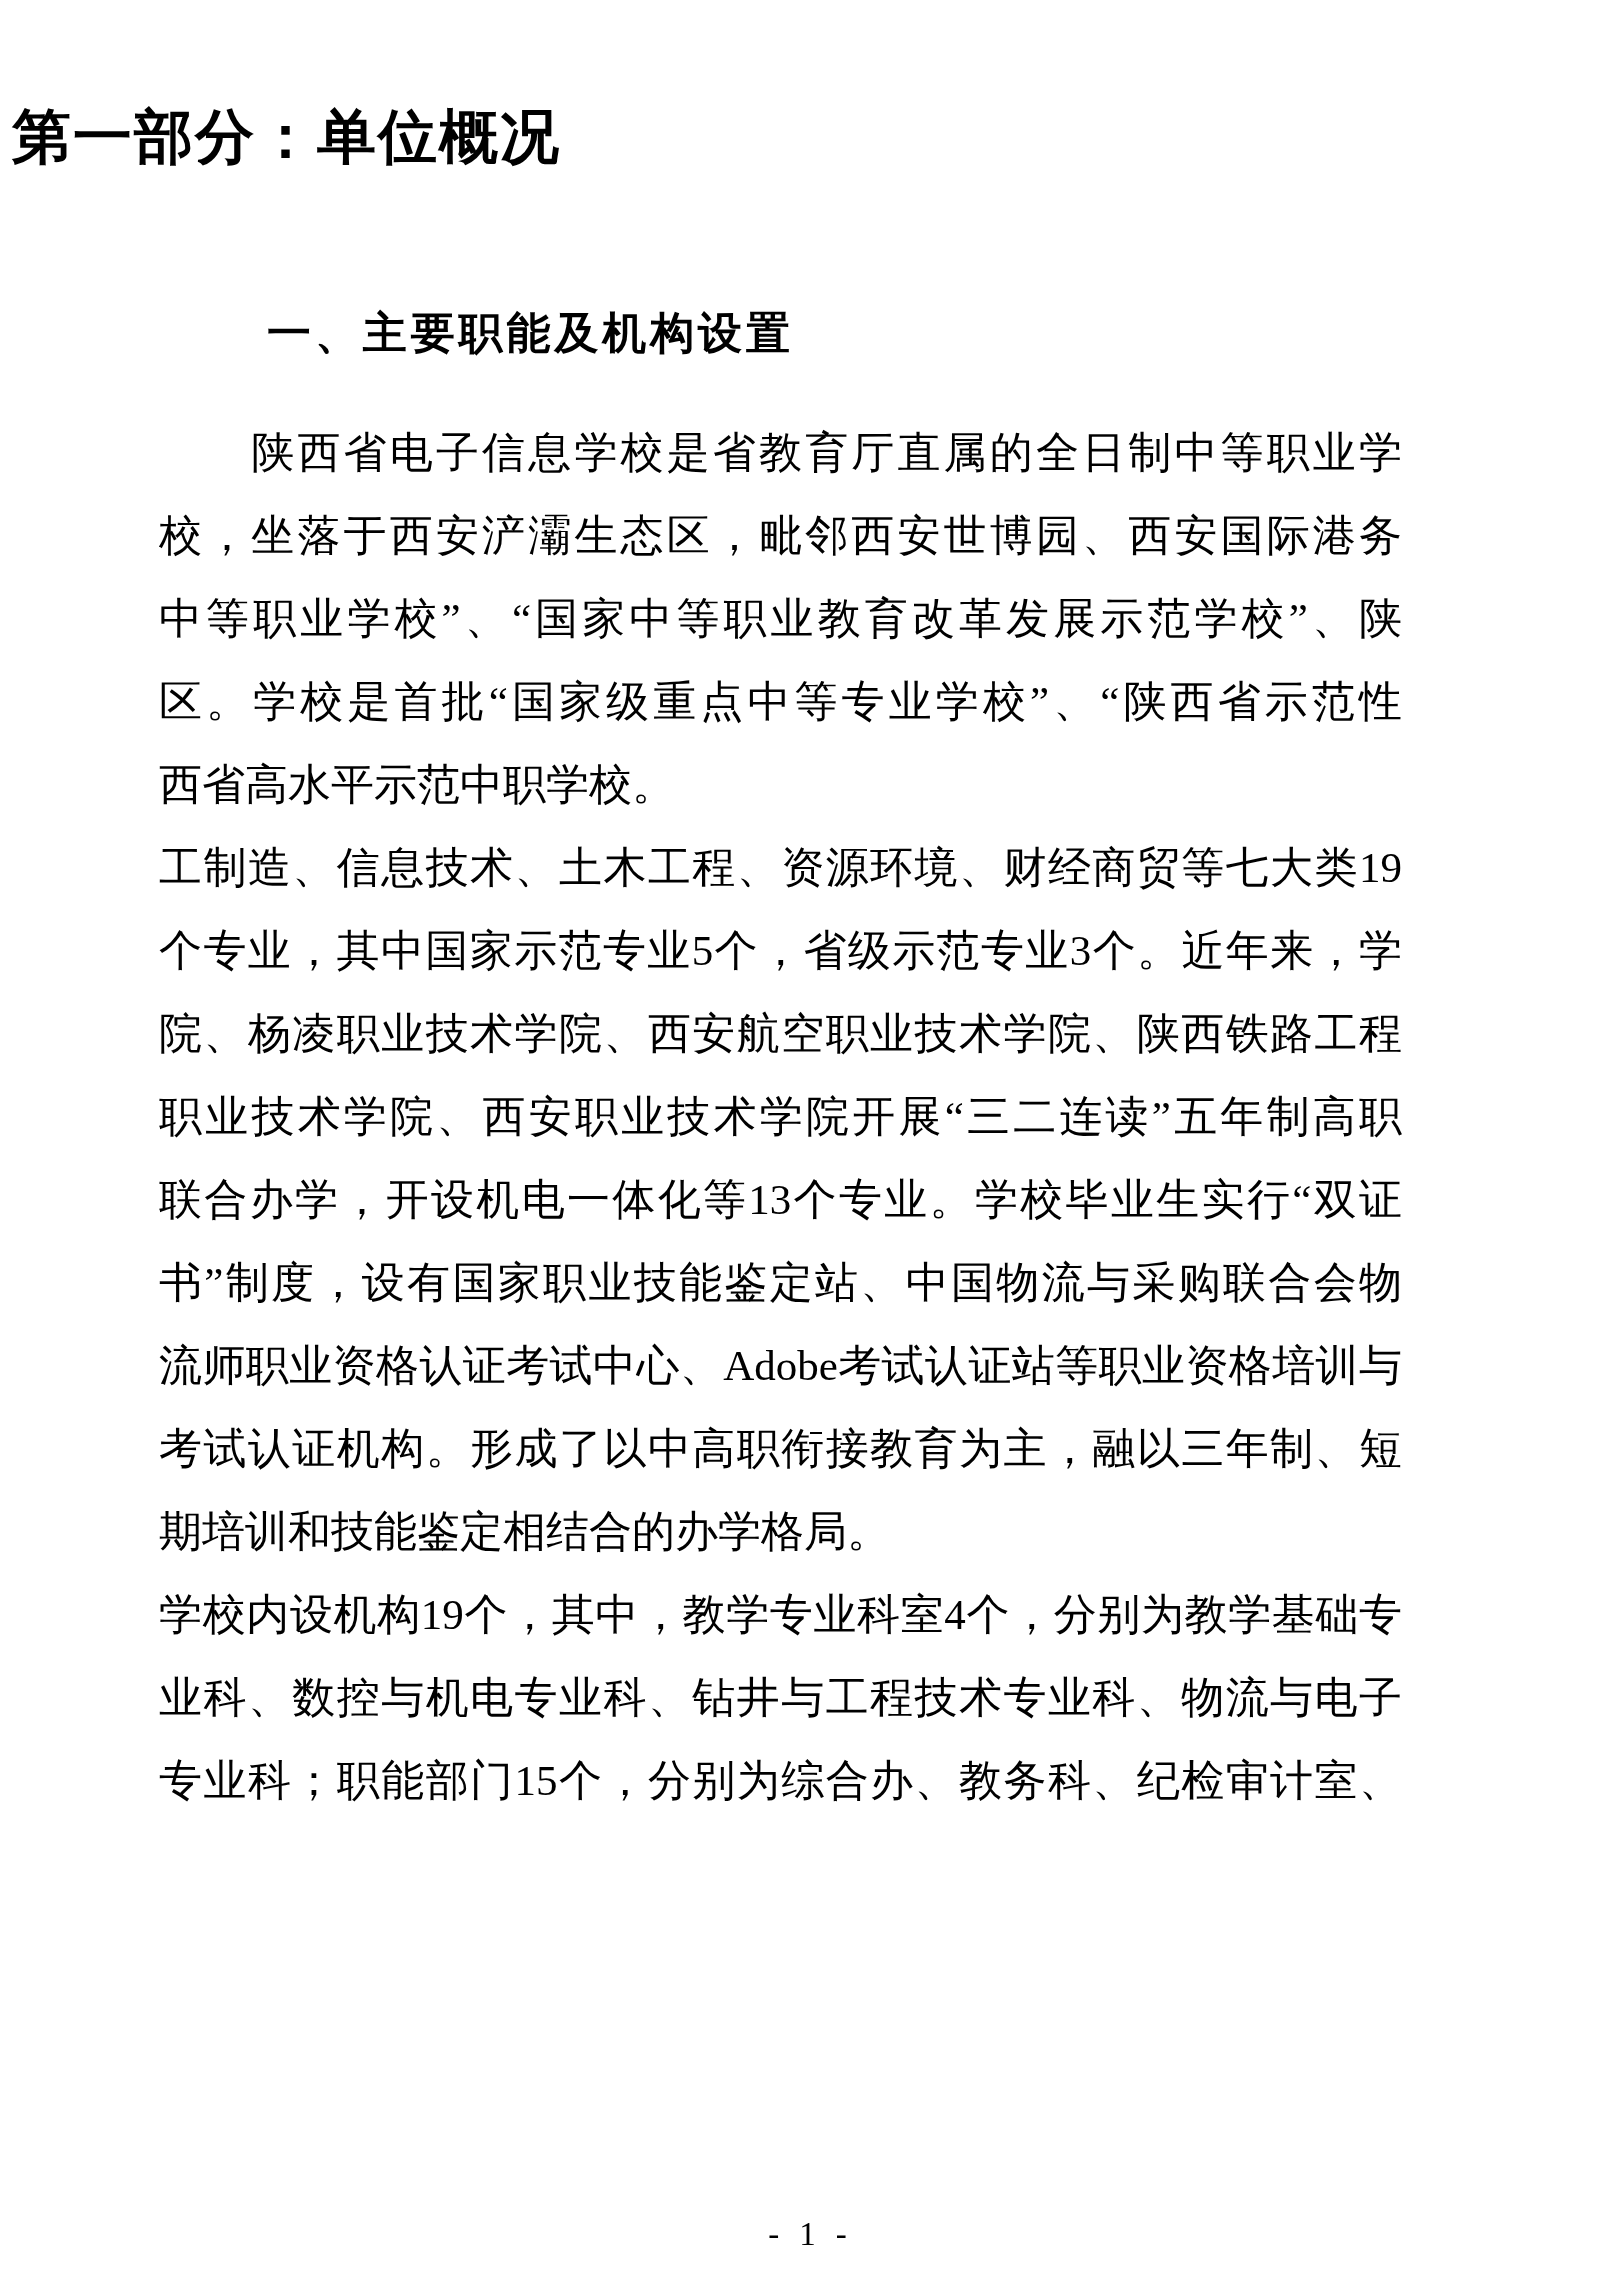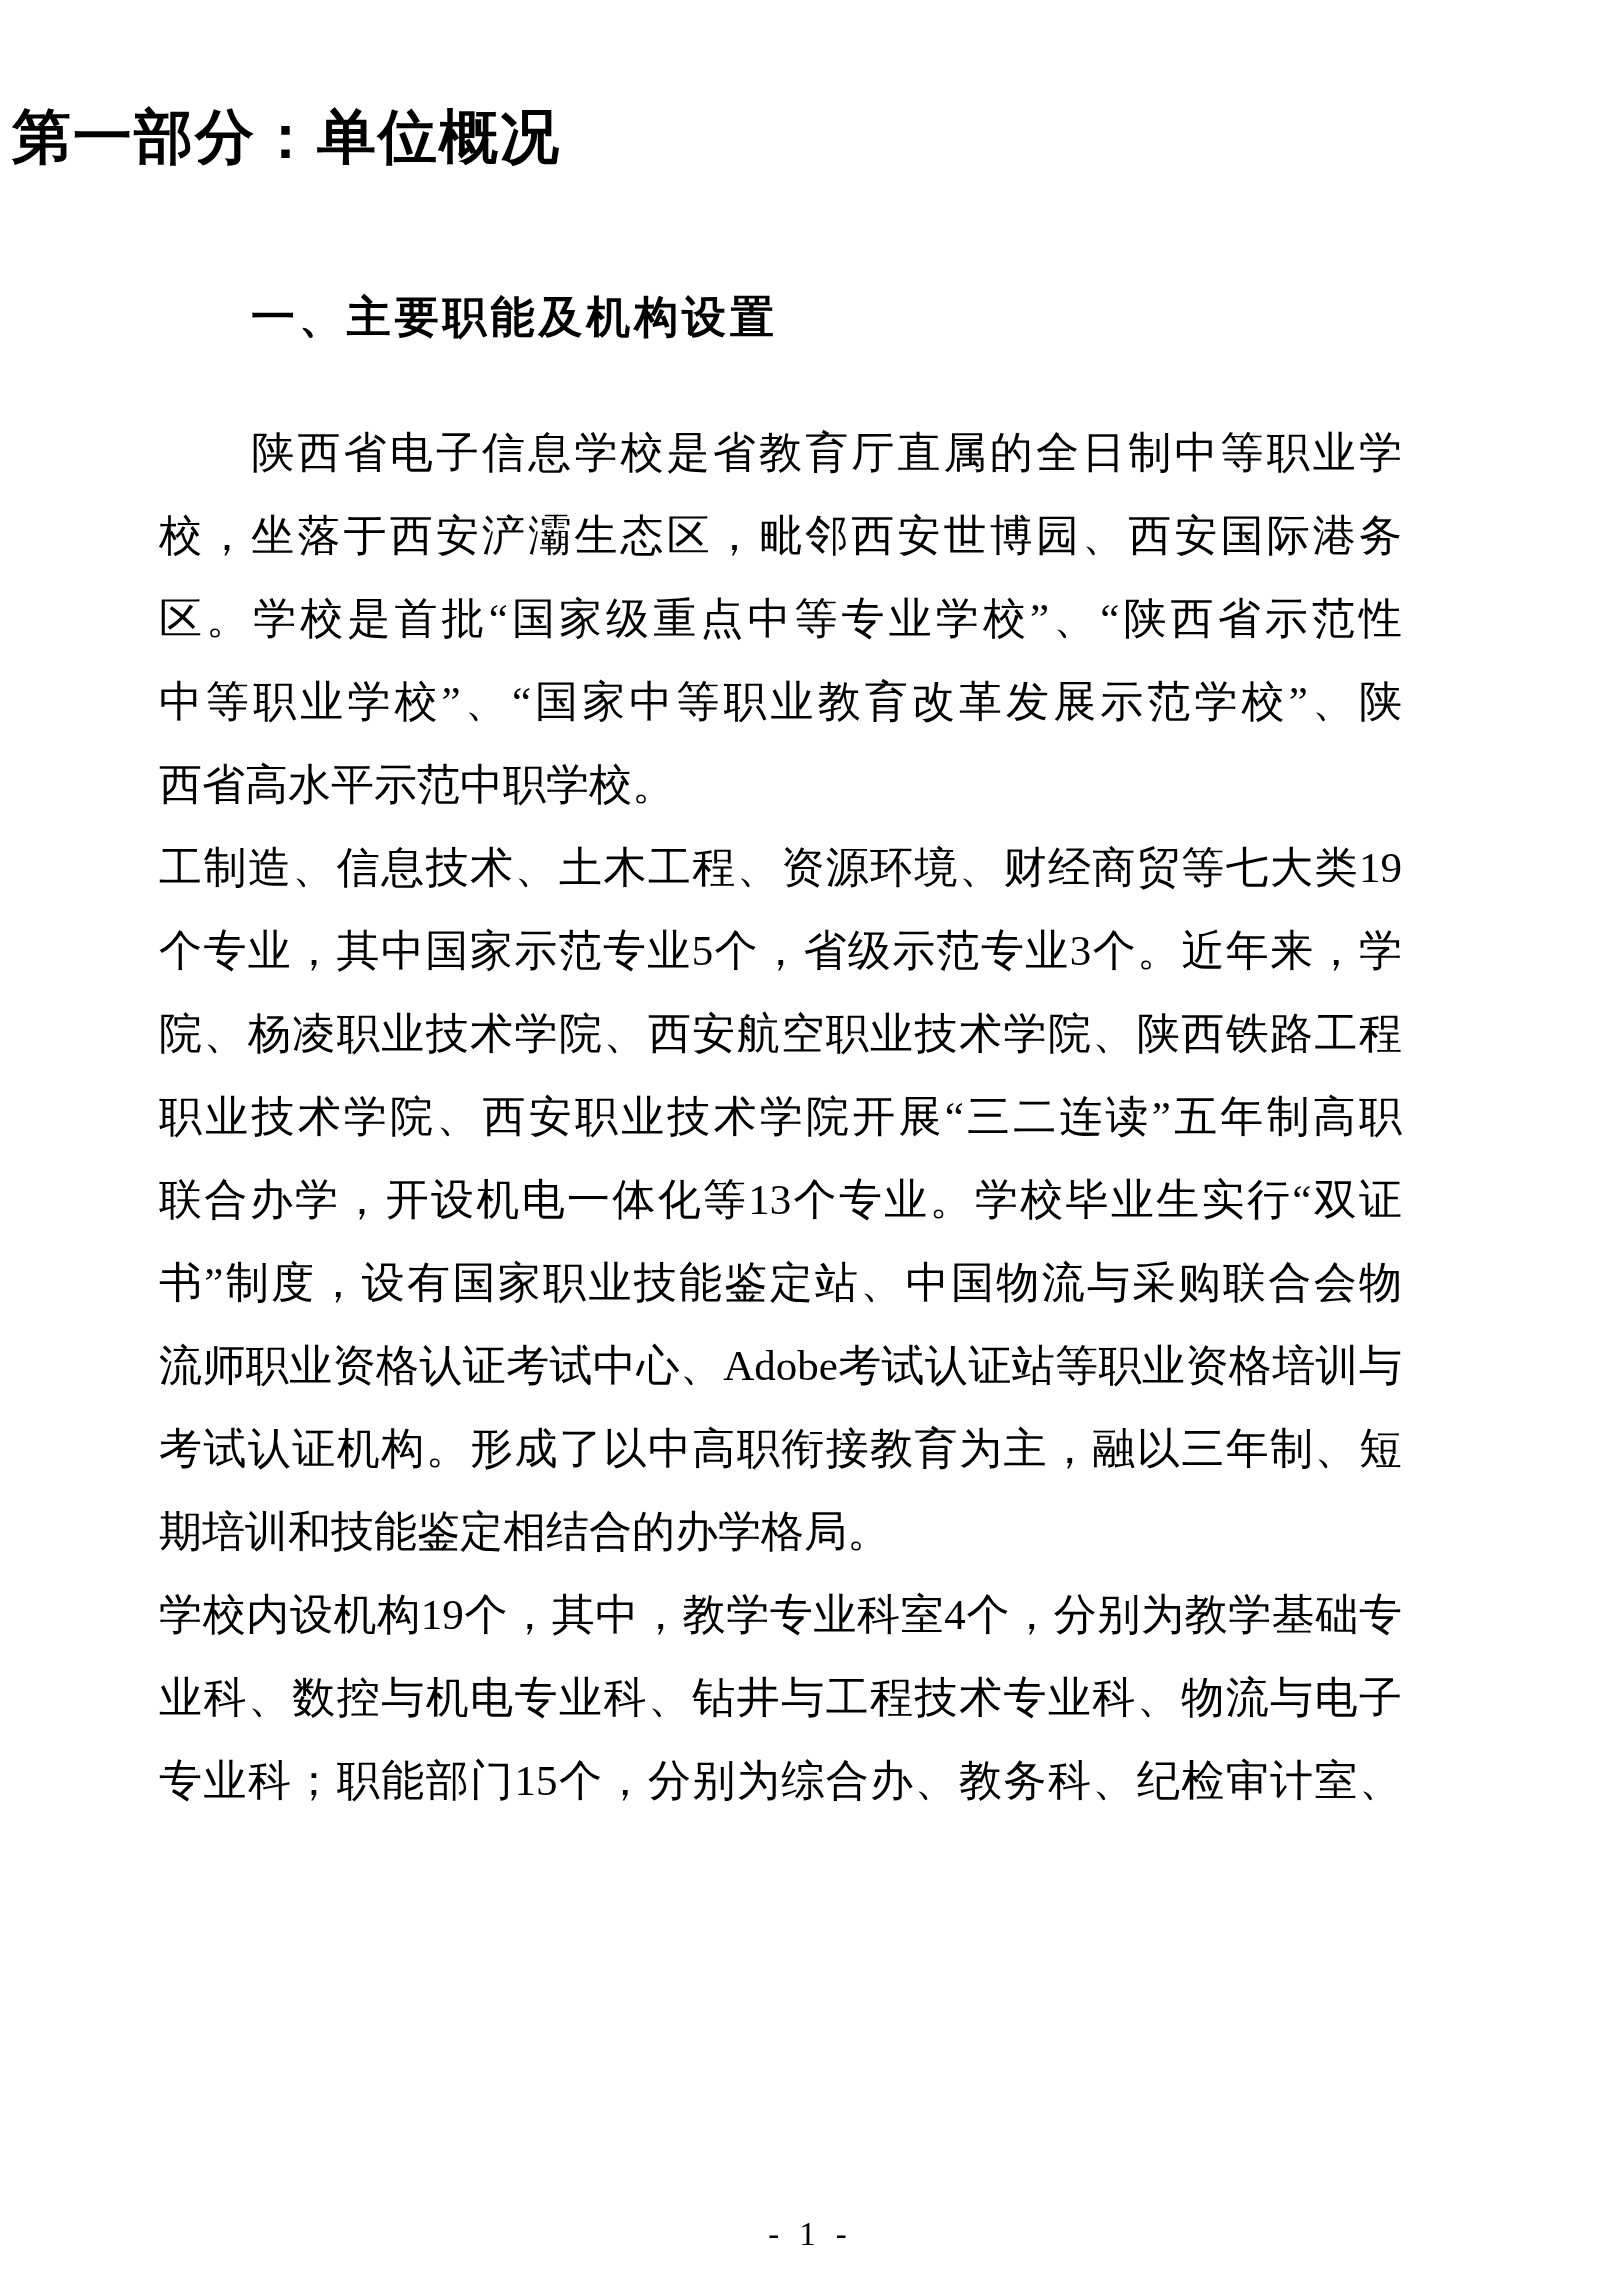--- a/index.html
+++ b/index.html
@@ -25,21 +25,21 @@
     font-weight: 700;
     font-size: 59px;
     letter-spacing: 2px;
     line-height: 1.15;
     color: #000000;
   }
   .section-heading {
     position: absolute;
     top: 291px;
     left: 251px;
-    margin: 0;
+    margin: 16px;
     font-family: "Liberation Sans", "DejaVu Sans", sans-serif;
     font-weight: 700;
     font-size: 44px;
     letter-spacing: 3.9px;
     line-height: 1.2;
     color: #000000;
   }
   .body-text {
     position: absolute;
     top: 411px;
@@ -77,22 +77,22 @@
 <body>
 
 <div class="page">
   <h1 class="doc-title">第一部分：单位概况</h1>
 
   <h2 class="section-heading">一、主要职能及机构设置</h2>
 
   <div class="body-text">
       <div class="line fill">　　陕西省电子信息学校是省教育厅直属的全日制中等职业学</div>
       <div class="line fill">校，坐落于西安浐灞生态区，毗邻西安世博园、西安国际港务</div>
+      <div class="line fill">中等职业学校”、“国家中等职业教育改革发展示范学校”、陕</div>
       <div class="line fill">区。学校是首批“国家级重点中等专业学校”、“陕西省示范性</div>
-      <div class="line fill">中等职业学校”、“国家中等职业教育改革发展示范学校”、陕</div>
       <div class="line">西省高水平示范中职学校。</div>
       <div class="line fill">工制造、信息技术、土木工程、资源环境、财经商贸等七大类19</div>
       <div class="line fill">个专业，其中国家示范专业5个，省级示范专业3个。近年来，学</div>
       <div class="line fill">院、杨凌职业技术学院、西安航空职业技术学院、陕西铁路工程</div>
       <div class="line fill">职业技术学院、西安职业技术学院开展“三二连读”五年制高职</div>
       <div class="line fill">联合办学，开设机电一体化等13个专业。学校毕业生实行“双证</div>
       <div class="line fill">书”制度，设有国家职业技能鉴定站、中国物流与采购联合会物</div>
       <div class="line fill">流师职业资格认证考试中心、Adobe考试认证站等职业资格培训与</div>
       <div class="line fill">考试认证机构。形成了以中高职衔接教育为主，融以三年制、短</div>
       <div class="line">期培训和技能鉴定相结合的办学格局。</div>

